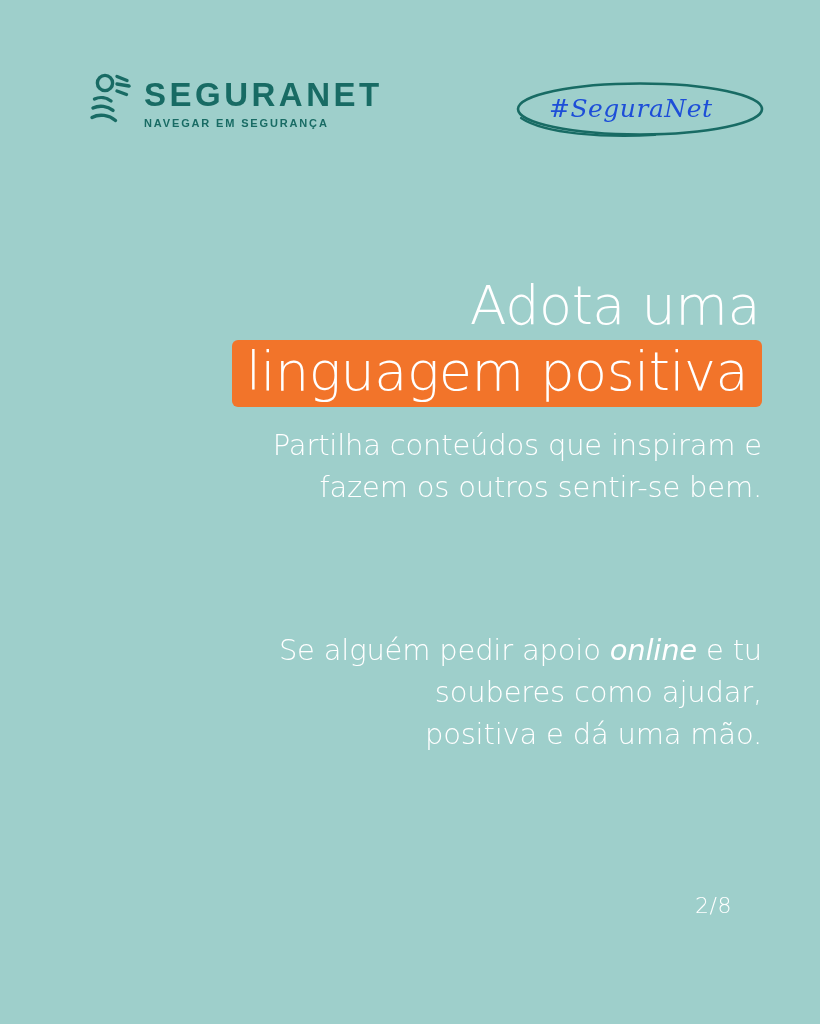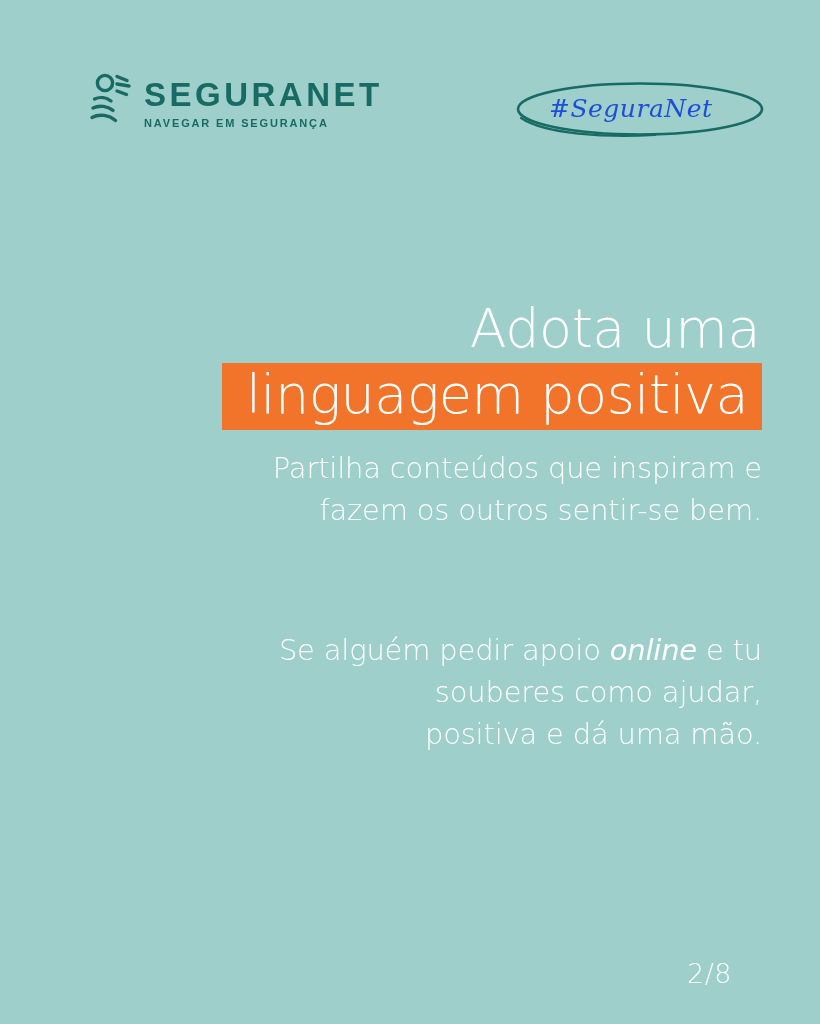--- a/index.html
+++ b/index.html
@@ -90,52 +90,52 @@
     font-weight: 300;
     color: #ffffff;
     font-size: 54px;
     line-height: 1.04;
     letter-spacing: -0.5px;
     margin: 0;
   }
   .headline .plain {
     display: block;
     padding-right: 2px;
-    margin-top: 23px;
   }
   .hl-hi {
     display: inline-block;
     background: #f2742a;
     color: #ffffff;
-    padding: 4px 14px 8px 24px;
+    padding: 4px 14px 8px 14px;
     margin-top: 6px;
     line-height: 1.02;
+    border-radius: 6px;
   }
 
   .sub {
     font-family: "DejaVu Sans", sans-serif;
     font-weight: 300;
     color: #ffffff;
     font-size: 29px;
     line-height: 1.44;
     margin: 18px 0 0 0;
     letter-spacing: -0.2px;
     text-align: right;
   }
   .sub em {
     font-style: italic;
   }
 
   .page-number {
     position: absolute;
     right: 88px;
-    top: 958px;
+    top: 893px;
     font-family: "DejaVu Sans", sans-serif;
     font-weight: 300;
-    font-size: 27px;
+    font-size: 22px;
     color: #ffffff;
     letter-spacing: 0.5px;
   }
 </style>
 </head>
 <body>
 
 <div class="page">
 
   <div class="brand">

